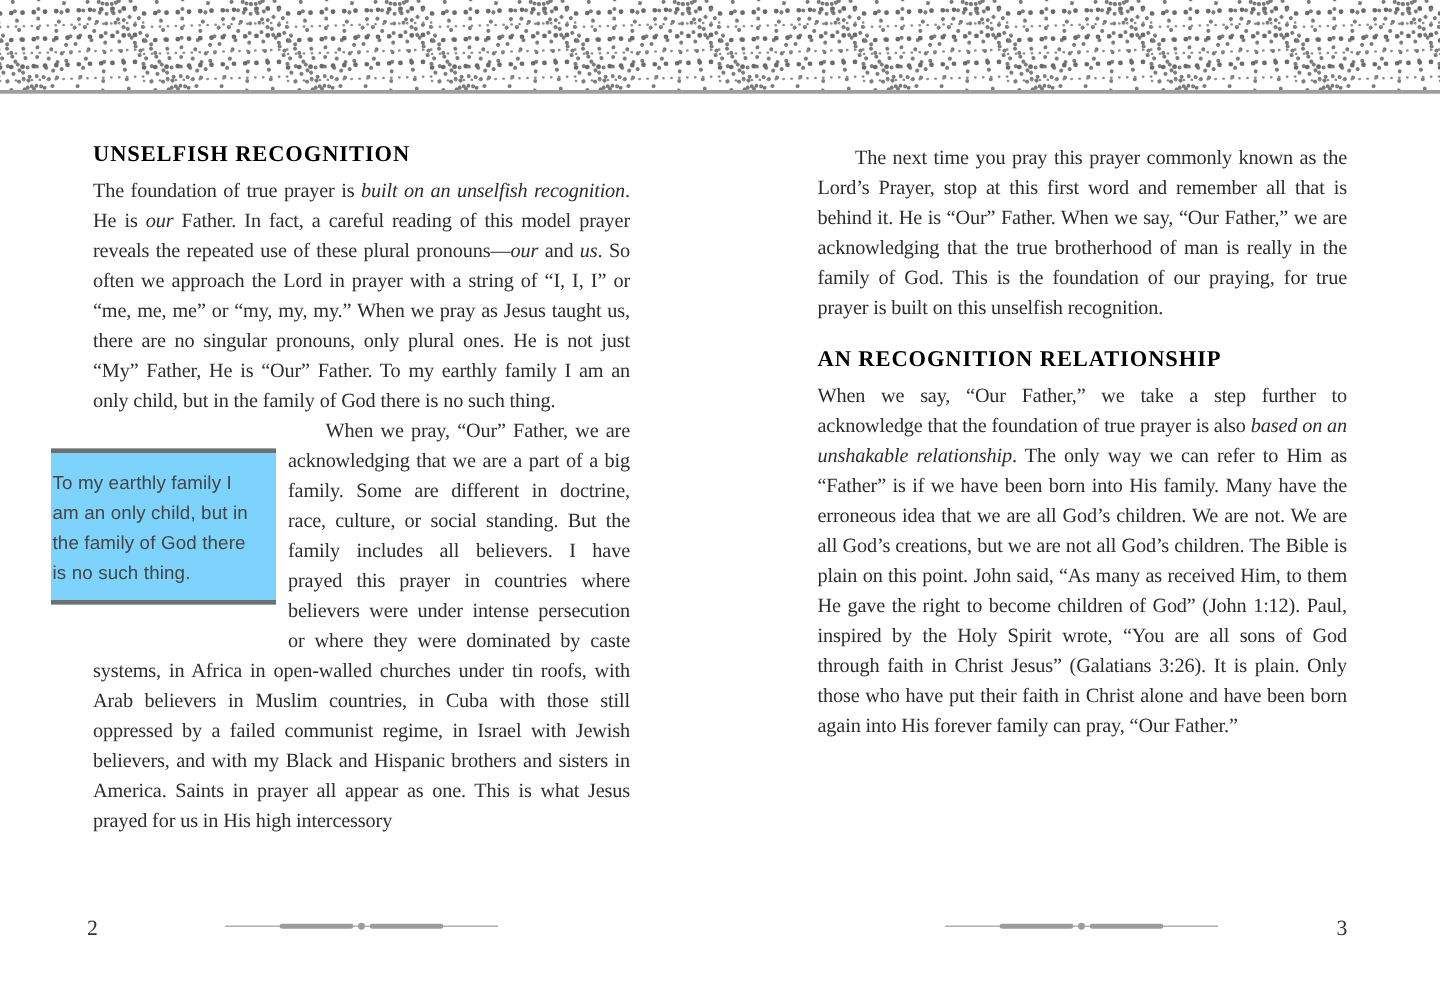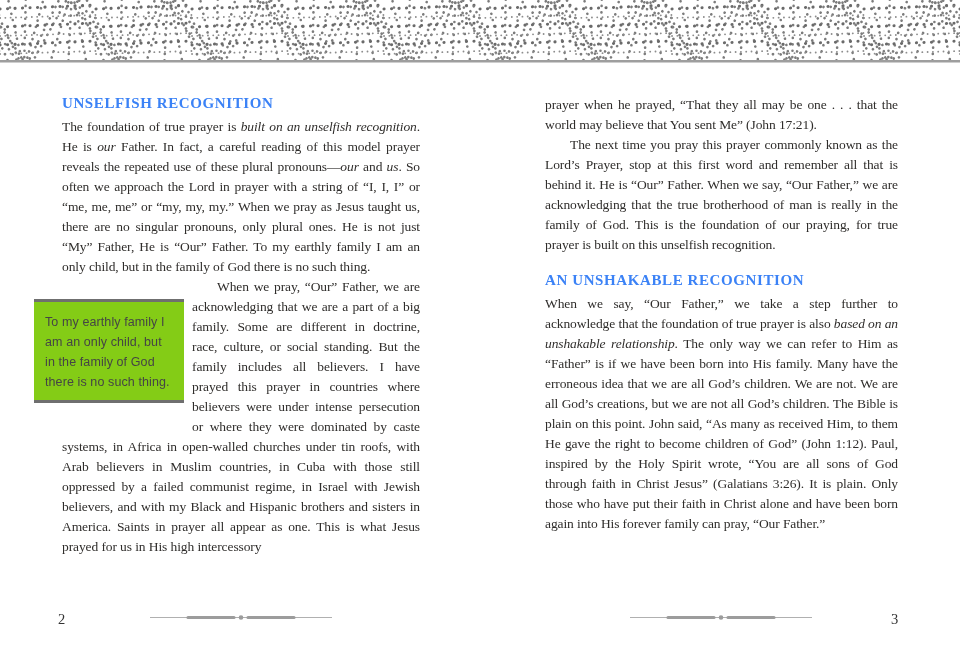--- a/index.html
+++ b/index.html
@@ -26,31 +26,31 @@
     text-align: justify;
     letter-spacing: -0.1px;
     hyphens: auto; -webkit-hyphens: auto;
   }
   p.indent { text-indent: 25px; }
   .section-heading {
     margin: 0 0 5px 0;
     font-size: 15px;
     font-weight: 700;
     letter-spacing: 0.6px;
-    color: #3b82f6;
+    color: #000000;
     font-family: "Liberation Serif", serif;
   }
   .section-heading.spaced { margin-top: 17px; }
   em { }
   .pullquote {
     float: left;
     width: 150px;
     margin: 22px 8px 30px -28px;
-    padding: 10px 11px 8px 11px;
-    background: #84cc16;
+    padding: 10px 11px 8px 1px;
+    background: #7dd3fc;
     border-top: 3px solid #6f6f6f;
     border-bottom: 3px solid #6f6f6f;
     font-family: "Liberation Sans", sans-serif;
     font-size: 12.5px;
     line-height: 20px;
     letter-spacing: 0.1px;
     color: #454545;
     text-align: left;
     text-indent: 0;
   }
@@ -109,23 +109,22 @@
   <svg class="divider" width="182" height="9" aria-hidden="true">
     <line x1="0" y1="4.5" x2="182" y2="4.5" stroke="#b0b0b0" stroke-width="1"></line>
     <line x1="38" y1="4.5" x2="84" y2="4.5" stroke="#9c9c9c" stroke-width="3.2" stroke-linecap="round"></line>
     <circle cx="91" cy="4.5" r="2.3" fill="#9c9c9c"></circle>
     <line x1="98" y1="4.5" x2="144" y2="4.5" stroke="#9c9c9c" stroke-width="3.2" stroke-linecap="round"></line>
   </svg>
 </div>
 
 <div class="page" id="page-right">
   <div class="text-col">
-    <p>prayer when he prayed, “That they all may be one&nbsp;.&nbsp;.&nbsp;. that the world may believe that You sent Me” (John 17:21).</p>
     <p class="indent">The next time you pray this prayer commonly known as the Lord’s Prayer, stop at this first word and remember all that is behind it. He is “Our” Father. When we say, “Our Father,” we are acknowledging that the true brotherhood of man is really in the family of God. This is the foundation of our praying, for true prayer is built on this unselfish recognition.</p>
-    <h2 class="section-heading spaced">AN UNSHAKABLE RECOGNITION</h2>
+    <h2 class="section-heading spaced">AN RECOGNITION RELATIONSHIP</h2>
     <p><span>When we say, “Our Father,” we take a step further to acknowledge that the foundation of true prayer is also </span><em>based on an unshakable relationship</em><span>. The only way we can refer to Him as “Father” is if we have been born into His family. Many have the erroneous idea that we are all God’s children. We are not. We are all God’s creations, but we are not all God’s children. The Bible is plain on this point. John said, “As many as received Him, to them He gave the right to become children of God” (John 1:12). Paul, inspired by the Holy Spirit wrote, “You are all sons of God through faith in Christ Jesus” (Galatians 3:26). It is plain. Only those who have put their faith in Christ alone and have been born again into His forever family can pray, “Our Father.”</span></p>
   </div>
   <svg class="divider" width="182" height="9" aria-hidden="true">
     <line x1="0" y1="4.5" x2="182" y2="4.5" stroke="#b0b0b0" stroke-width="1"></line>
     <line x1="38" y1="4.5" x2="84" y2="4.5" stroke="#9c9c9c" stroke-width="3.2" stroke-linecap="round"></line>
     <circle cx="91" cy="4.5" r="2.3" fill="#9c9c9c"></circle>
     <line x1="98" y1="4.5" x2="144" y2="4.5" stroke="#9c9c9c" stroke-width="3.2" stroke-linecap="round"></line>
   </svg>
   <span class="page-num">3</span>
 </div>

